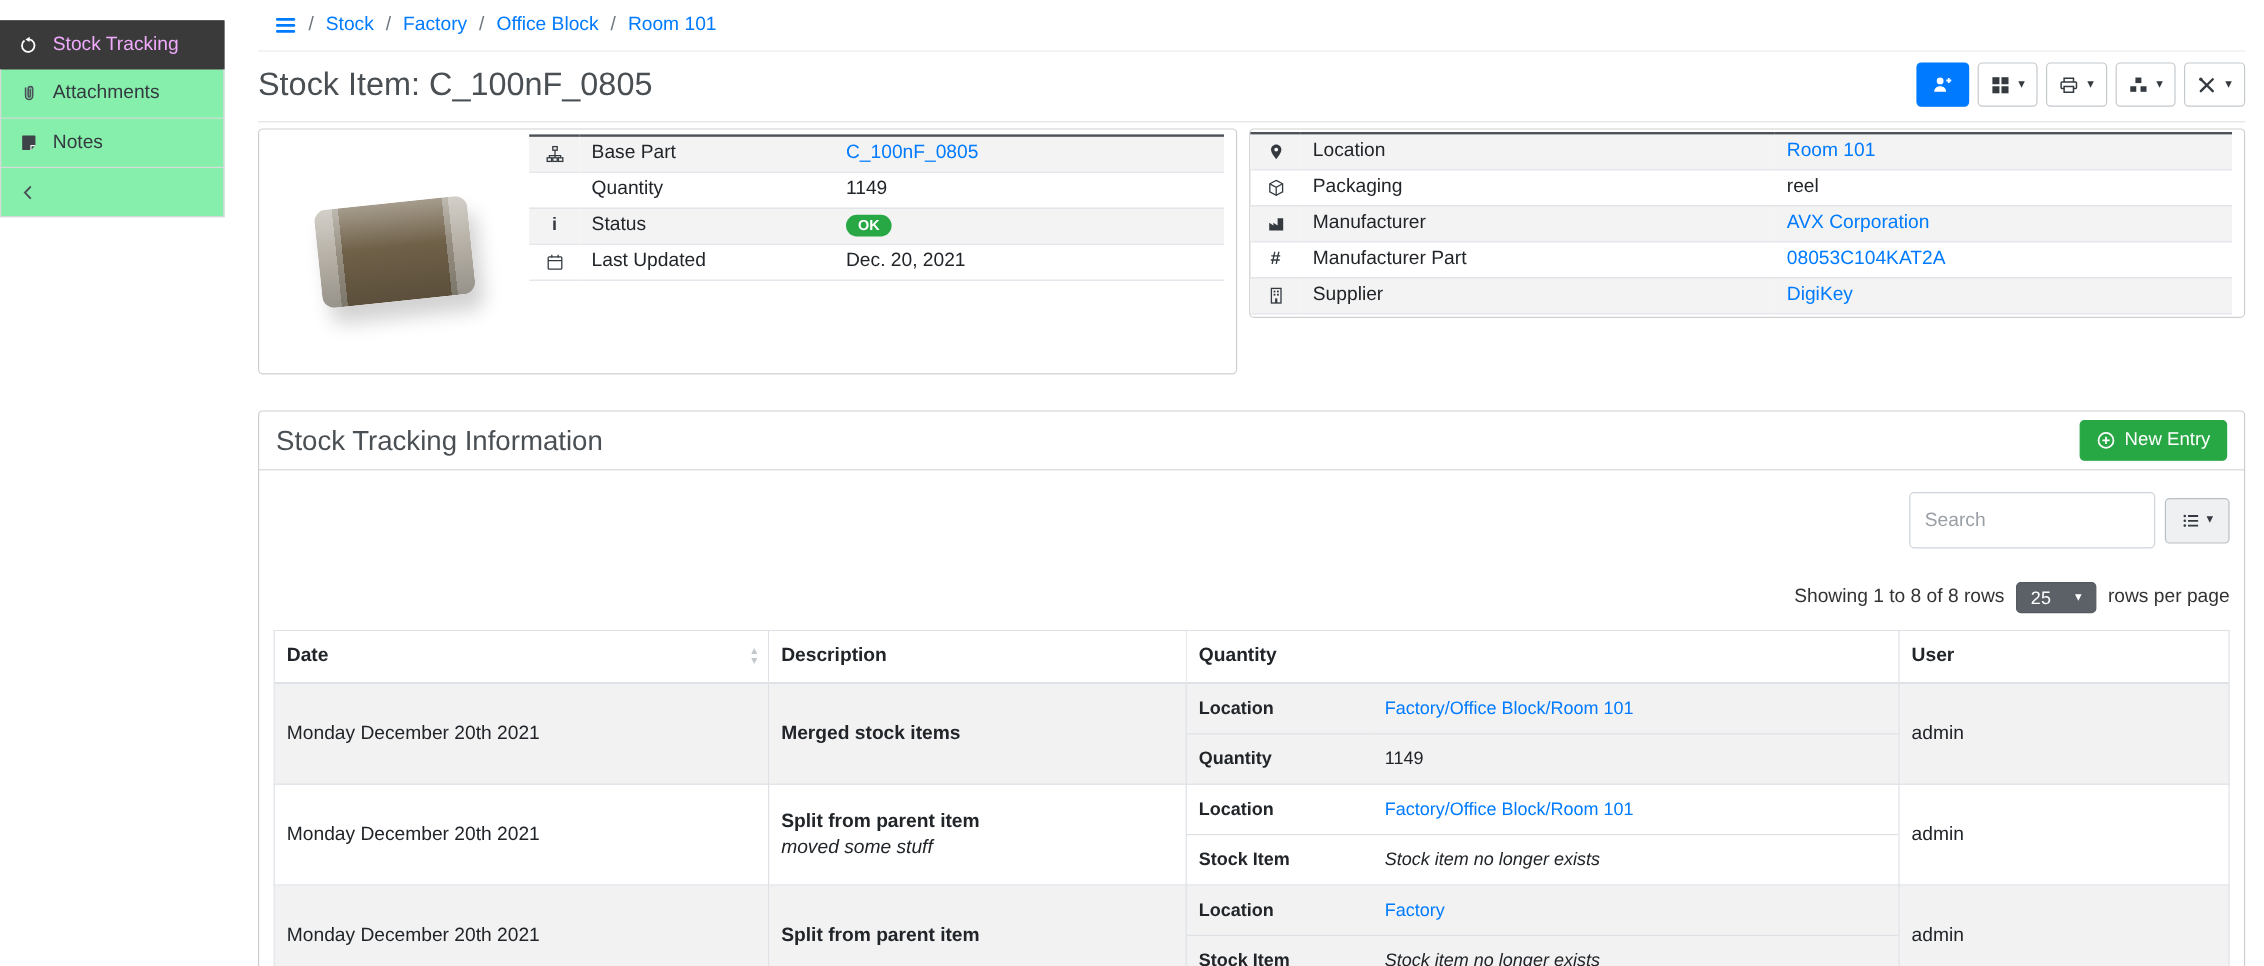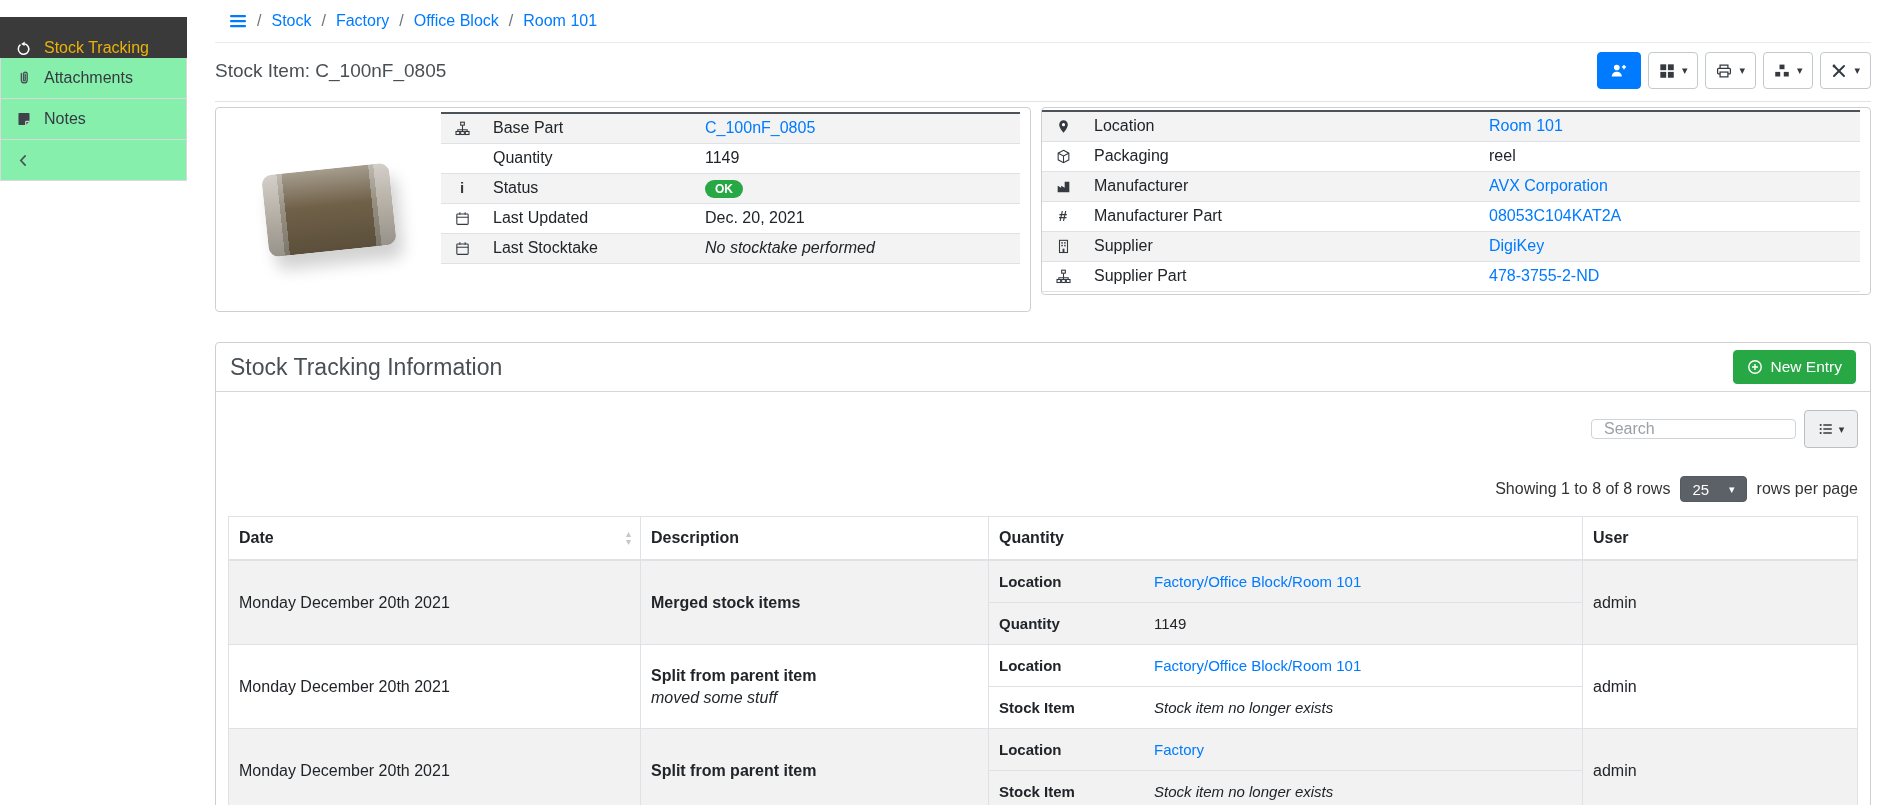--- a/index.html
+++ b/index.html
@@ -14,38 +14,38 @@
   .app { display:flex; height:100%; }
 
   
   .sidebar { width:187px; flex:none; padding-top:17px; }
   .side-item {
     height:41px; display:flex; align-items:center; gap:12px;
     padding:0 14px; background:#86efac; color:#343a40;
     border:1px solid #d9d9d9; border-top:none; cursor:pointer; font-size:16px;
   }
   .side-item:first-child { border-top:1px solid #d9d9d9; }
-  .side-item.active { background:#3a3a3a; border-color:#3a3a3a; color:#eab308;align-items:flex-end; }
+  .side-item.active { background:#3a3a3a; border-color:#3a3a3a; color:#f0abfc; }
   .si-icon { width:17px; display:inline-flex; justify-content:center; }
 
   
   .main { flex:1; min-width:0; padding:0 16px 0 28px; }
 
   .breadcrumb-row {
     display:flex; align-items:center; gap:10px; height:43px;
     border-bottom:1px solid #ececec; padding-left:14px;
   }
   .crumb { color:#007bff; cursor:pointer; }
   .bc-sep { color:#6c757d; }
 
   .page-header {
     display:flex; align-items:center; justify-content:space-between;
     padding:9px 0 12px; border-bottom:1px solid #e3e3e3;
   }
-  .page-title { margin:0; font-size:19px; font-weight:500; color:#4a4f54; }
+  .page-title { margin:0; font-size:27px; font-weight:500; color:#4a4f54; }
 
   .toolbar { display:flex; align-items:center; gap:7px; }
   .tb-btn {
     height:37px; min-width:44px; padding:0 10px;
     display:inline-flex; align-items:center; justify-content:center; gap:7px;
     background:#fff; border:1px solid #c4c9cd; border-radius:4px;
     color:#343a40; cursor:pointer; font-size:15px;
   }
   .tb-btn.primary { background:#007bff; border-color:#007bff; color:#fff; }
   .caret { font-size:11px; line-height:1; }
@@ -89,21 +89,21 @@
   .tp-title { margin:0; font-size:23px; font-weight:500; color:#4a4f54; }
   .btn-success {
     height:34px; display:inline-flex; align-items:center; gap:8px;
     background:#28a745; border:1px solid #28a745; color:#fff;
     border-radius:4px; padding:0 13px; font-size:15.5px; cursor:pointer;
   }
 
   .tp-body { padding:14px 12px 0; }
   .controls-row { display:flex; justify-content:flex-end; align-items:center; gap:8px; margin-top:4px; }
   .search-input {
-    width:205px; height:20px; border:1px solid #ced4da; border-radius:4px;
+    width:205px; height:47px; border:1px solid #ced4da; border-radius:4px;
     padding:0 12px; font-size:16px; color:#1d4ed8;
     font-family:"Liberation Sans","DejaVu Sans",sans-serif;
   }
   .search-input::placeholder { color:#9aa0a6; }
   .cols-btn {
     width:54px; height:38px; display:inline-flex; align-items:center; justify-content:center; gap:5px;
     background:#eef0f2; border:1px solid #b9bfc4; border-radius:4px; color:#343a40; cursor:pointer;
   }
 
   .pagination-row { display:flex; align-items:center; gap:10px; margin-top:28px; color:#333;justify-content:flex-end; }
@@ -287,29 +287,20 @@
           </tr>
           <tr>
             <td class="ic"><span>
               <svg class="ico" width="15" height="15" viewBox="0 0 18 18" style="margin:0 auto;">
                 <rect x="2.2" y="3.6" width="13.6" height="12.4" rx="1" fill="none" stroke="#343a40" stroke-width="1.3"></rect>
                 <path d="M2.2 7.4 h13.6 M5.8 1.6 v3 M12.2 1.6 v3" fill="none" stroke="#343a40" stroke-width="1.3"></path>
               </svg></span></td>
             <td class="lbl">Last Updated</td>
             <td class="val">Dec. 20, 2021</td>
           </tr>
-          <tr class="striped">
-            <td class="ic"><span>
-              <svg class="ico" width="15" height="15" viewBox="0 0 18 18" style="margin:0 auto;">
-                <rect x="2.2" y="3.6" width="13.6" height="12.4" rx="1" fill="none" stroke="#343a40" stroke-width="1.3"></rect>
-                <path d="M2.2 7.4 h13.6 M5.8 1.6 v3 M12.2 1.6 v3" fill="none" stroke="#343a40" stroke-width="1.3"></path>
-              </svg></span></td>
-            <td class="lbl">Last Stocktake</td>
-            <td class="val italic">No stocktake performed</td>
-          </tr>
         </tbody>
           </table>
       </section>
 
       <section class="panel panel-right">
         <table class="dtable rt">
           <tbody>
               <tr class="striped">
             <td class="ic"><span>
               <svg class="ico" width="15" height="15" viewBox="0 0 18 18" style="margin:0 auto;">
@@ -346,32 +337,20 @@
               <svg class="ico" width="15" height="15" viewBox="0 0 18 18" style="margin:0 auto;">
                 <rect x="4.2" y="1.6" width="9.6" height="14.6" fill="none" stroke="#343a40" stroke-width="1.3"></rect>
                 <rect x="6.4" y="3.8" width="1.8" height="1.8" fill="#343a40"></rect>
                 <rect x="9.8" y="3.8" width="1.8" height="1.8" fill="#343a40"></rect>
                 <rect x="6.4" y="7" width="1.8" height="1.8" fill="#343a40"></rect>
                 <rect x="9.8" y="7" width="1.8" height="1.8" fill="#343a40"></rect>
                 <rect x="7.9" y="11.6" width="2.2" height="4.6" fill="#343a40"></rect>
               </svg></span></td>
             <td class="lbl">Supplier</td>
             <td class="val"><a href="#">DigiKey</a></td>
-          </tr>
-          <tr>
-            <td class="ic"><span>
-              <svg class="ico" width="15" height="15" viewBox="0 0 18 18" style="margin:0 auto;">
-                <rect x="6.8" y="1.4" width="4.4" height="3.6" fill="none" stroke="#343a40" stroke-width="1.3"></rect>
-                <rect x="1.2" y="12.6" width="4.4" height="3.6" fill="none" stroke="#343a40" stroke-width="1.3"></rect>
-                <rect x="6.8" y="12.6" width="4.4" height="3.6" fill="none" stroke="#343a40" stroke-width="1.3"></rect>
-                <rect x="12.4" y="12.6" width="4.4" height="3.6" fill="none" stroke="#343a40" stroke-width="1.3"></rect>
-                <path d="M9 5 v3 M3.4 12.6 v-2.2 h11.2 v2.2 M9 8 v4.6" fill="none" stroke="#343a40" stroke-width="1.3"></path>
-              </svg></span></td>
-            <td class="lbl">Supplier Part</td>
-            <td class="val"><a href="#">478-3755-2-ND</a></td>
           </tr>
         </tbody>
           </table>
       </section>
     </div>
 
     <section class="panel tracking-panel">
       <div class="tp-header">
         <h2 class="tp-title">Stock Tracking Information</h2>
         <button class="btn-success">

